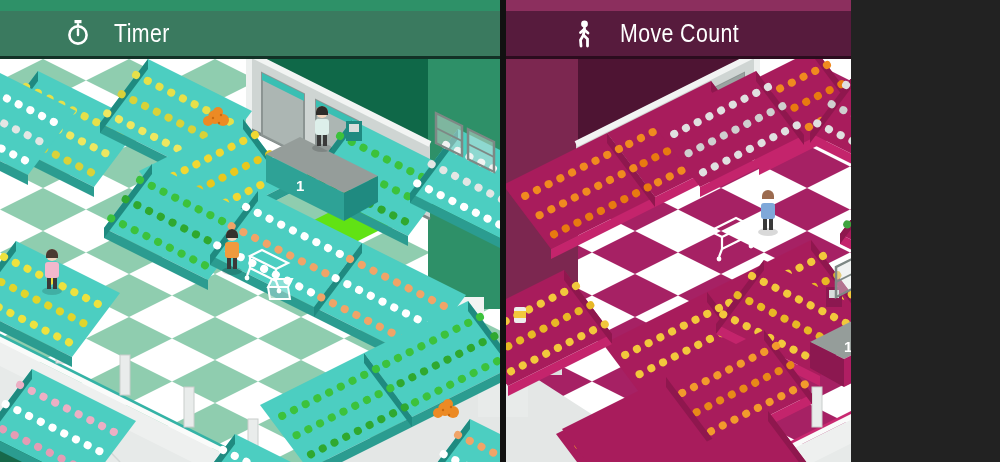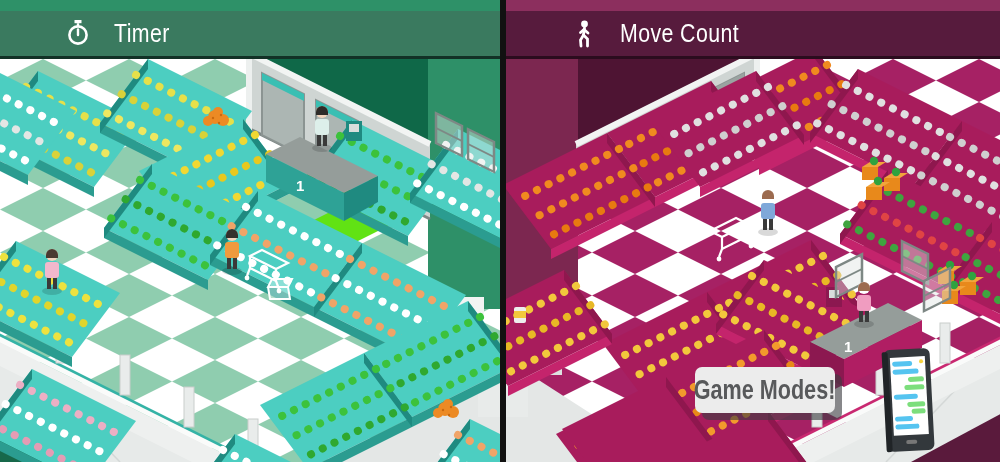--- a/index.html
+++ b/index.html
@@ -1,17 +1,17 @@
 <!DOCTYPE html>
 <html style="--left_strip: #2E9168; --left_header: #3A7A5F; --left_line: #123126; --left_backdrop: #0F6848; --left_floor_tile: #8FCDAF; --left_shelf: #2B9C90; --left_highlight_tile: #61E214; --right_strip: #8C2F5E; --right_header: #571B3D; --right_line: #2B0C1E; --right_backdrop: #4E1433; --right_floor_tile: #A62164; --right_shelf: #C4246C; --title_text: #FFFFFF; --caption_bg: #ECECEC; --caption_text: #58595B; --chat_blue: #55C4F0; --chat_green: #7CDE7C;"><head>
 <meta charset="utf-8">
 <style>
   html,body{margin:0;padding:0;background:#222;}
-  .stage{position:relative;width:1000px;height:462px;overflow:hidden;
-         font-family:"Liberation Sans",sans-serif;background:#111;}
+  .stage{position:relative;width:844px;height:462px;overflow:hidden;
+         font-family:"Liberation Sans",sans-serif;background:#111;padding-left:7px;}
   .panel{position:absolute;top:0;width:500px;height:462px;overflow:hidden;}
   .panel.left{left:0;}
   .panel.right{left:500px;margin-left:6px;}
   .topstrip{height:11px;}
   .left .topstrip{background:var(--left_strip,#2E9168);}
   .right .topstrip{background:var(--right_strip,#8C2F5E);}
   .header{height:45px;display:flex;align-items:center;padding-left:64px;gap:22px;}
   .left .header{background:var(--left_header,#3A7A5F);}
   .right .header{background:var(--right_header,#571B3D);}
   .hline{height:3px;}
@@ -289,16 +289,13 @@
             <rect x="401" y="343" width="18" height="5" rx="2.5"></rect>
             <rect x="405" y="350" width="14" height="5" rx="2.5"></rect>
           </g>
           <circle cx="417" cy="303" r="2" fill="#F5D13D"></circle>
           <rect x="398" y="381" width="11" height="4" rx="2" fill="#777"></rect>
         </g>
       </svg>
     </div>
   </div>
 
-  <div class="caption">
-    <span>Game Modes!</span>
-  </div>
 </div>
 
 </body></html>

